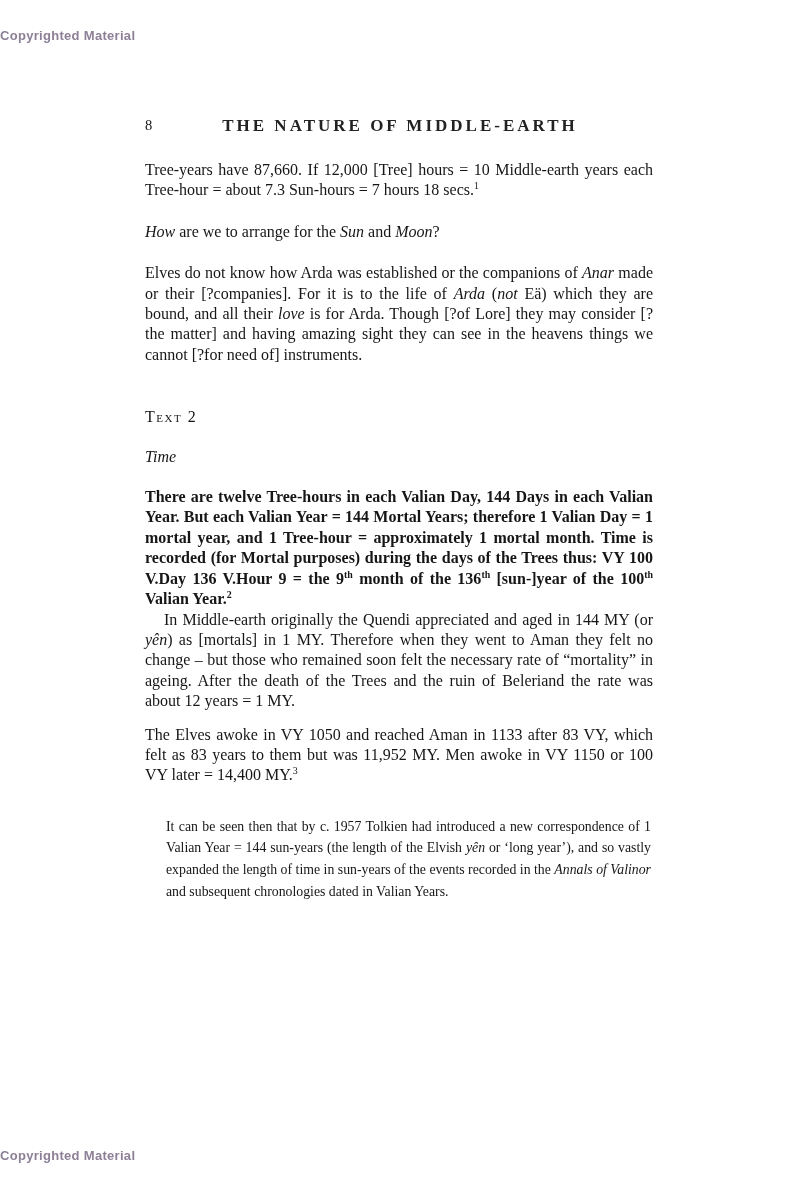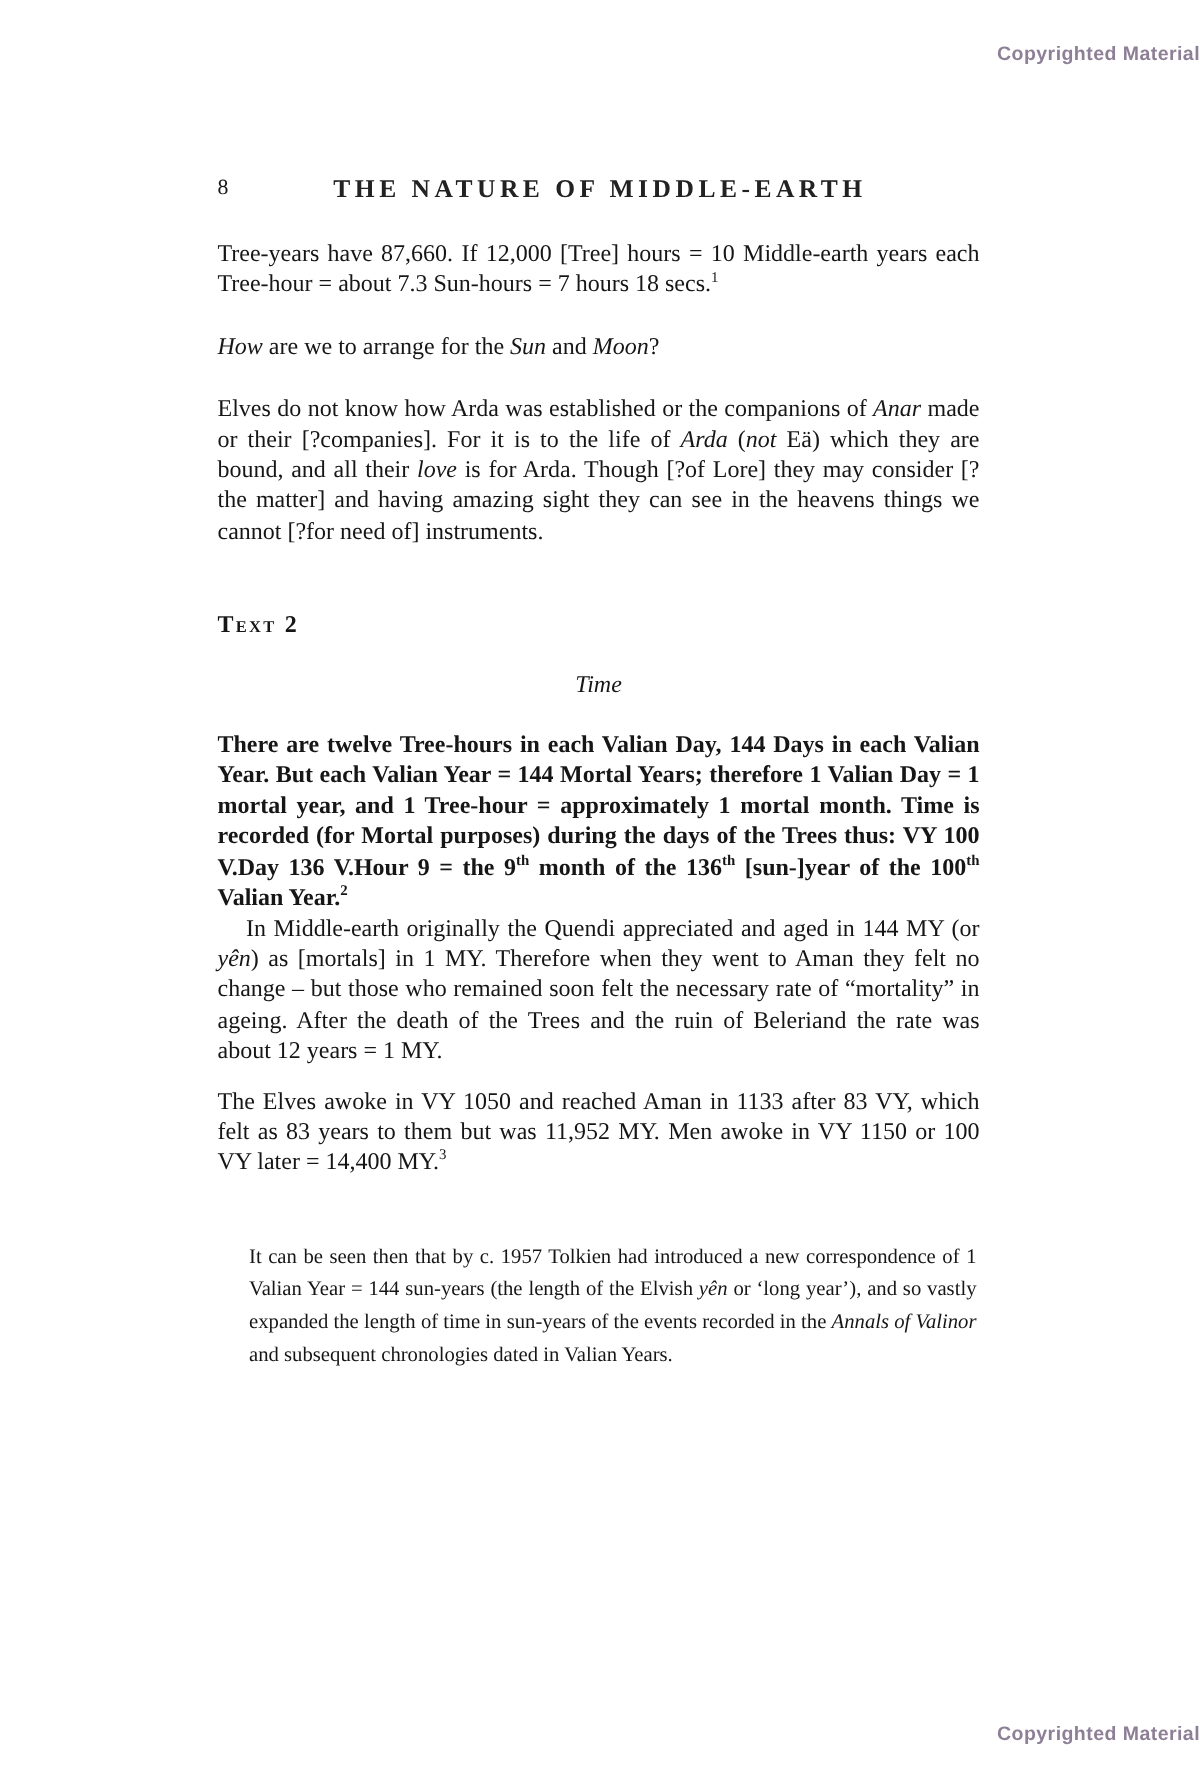--- a/index.html
+++ b/index.html
@@ -9,21 +9,21 @@
     height: 1190px;
     position: relative;
     font-family: "Liberation Serif", serif;
     color: #161616;
     overflow: hidden;
   }
   .copyright {
     position: absolute;
     left: 0;
     width: 800px;
-    text-align: right;
+    text-align: left;
     font-family: "Liberation Sans", sans-serif;
     font-weight: bold;
     font-size: 13px;
     letter-spacing: 0.3px;
     color: #8d7f96;
   }
   .copyright.top { top: 28px; }
   .copyright.bottom { top: 1148px; }
 
   .running-head {
@@ -55,36 +55,36 @@
     font-size: 16px;
     line-height: 20.4px;
     text-align: justify;
   }
   .para { margin: 0; }
   .p2 { margin-top: 21px; }
   .p3 { margin-top: 21px; }
   .section-heading {
     margin-top: 42px;
     font-size: 16px;
-    font-weight: bold;
+    font-weight: normal;
     font-variant: small-caps;
     letter-spacing: 1.5px;
     text-align: left;
   }
   .sub-heading {
     margin-top: 19px;
-    text-align: center;
+    text-align: left;
     font-style: italic;
     font-size: 16px;
   }
   .p4 { margin-top: 20px; font-weight: bold; }
   .p5 { text-indent: 19px; }
   .p6 { margin-top: 13px; }
   .note {
-    margin-top: 41px;
+    margin-top: 30px;
     margin-left: 21px;
     margin-right: 2px;
     font-size: 13.8px;
     line-height: 21.6px;
     font-family: Liberation Serif, serif;
   }
   .i { font-style: italic; }
   sup {
     font-size: 0.62em;
     line-height: 0;

